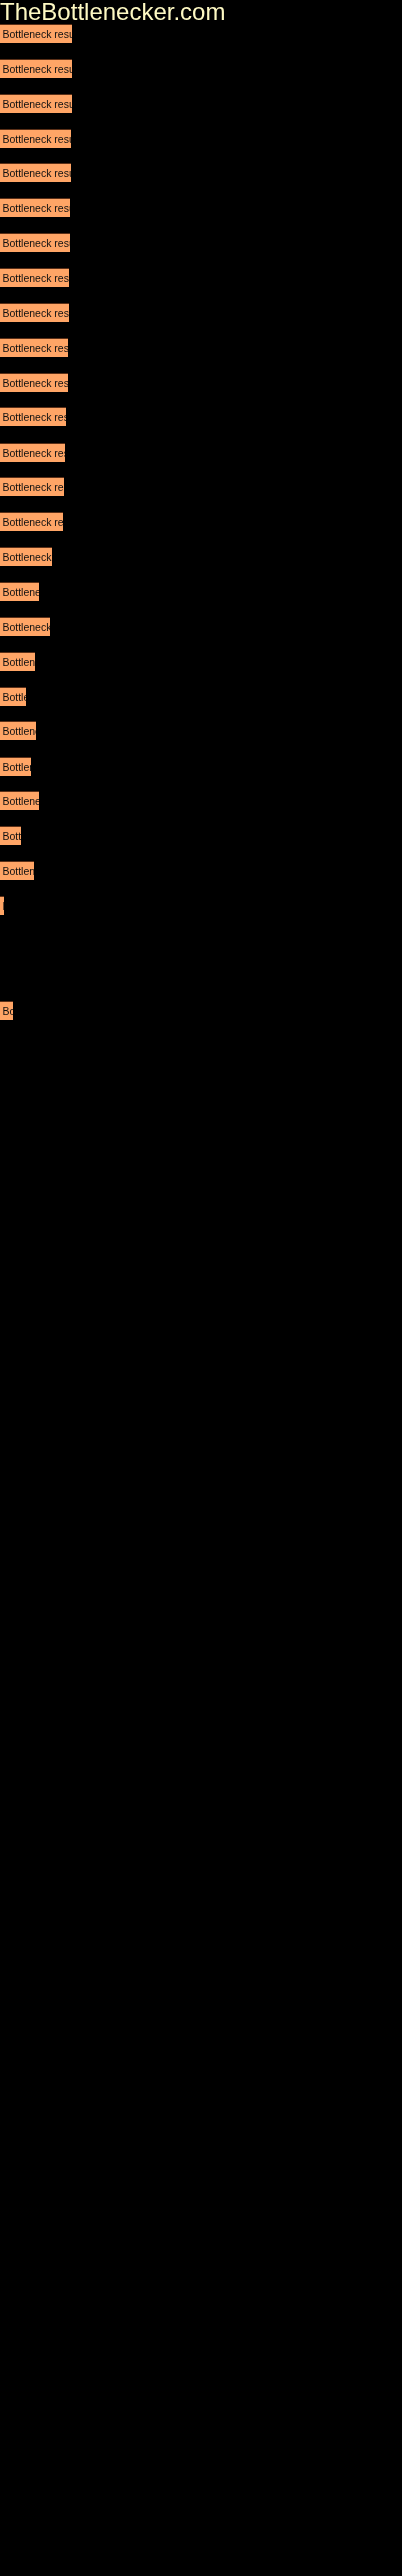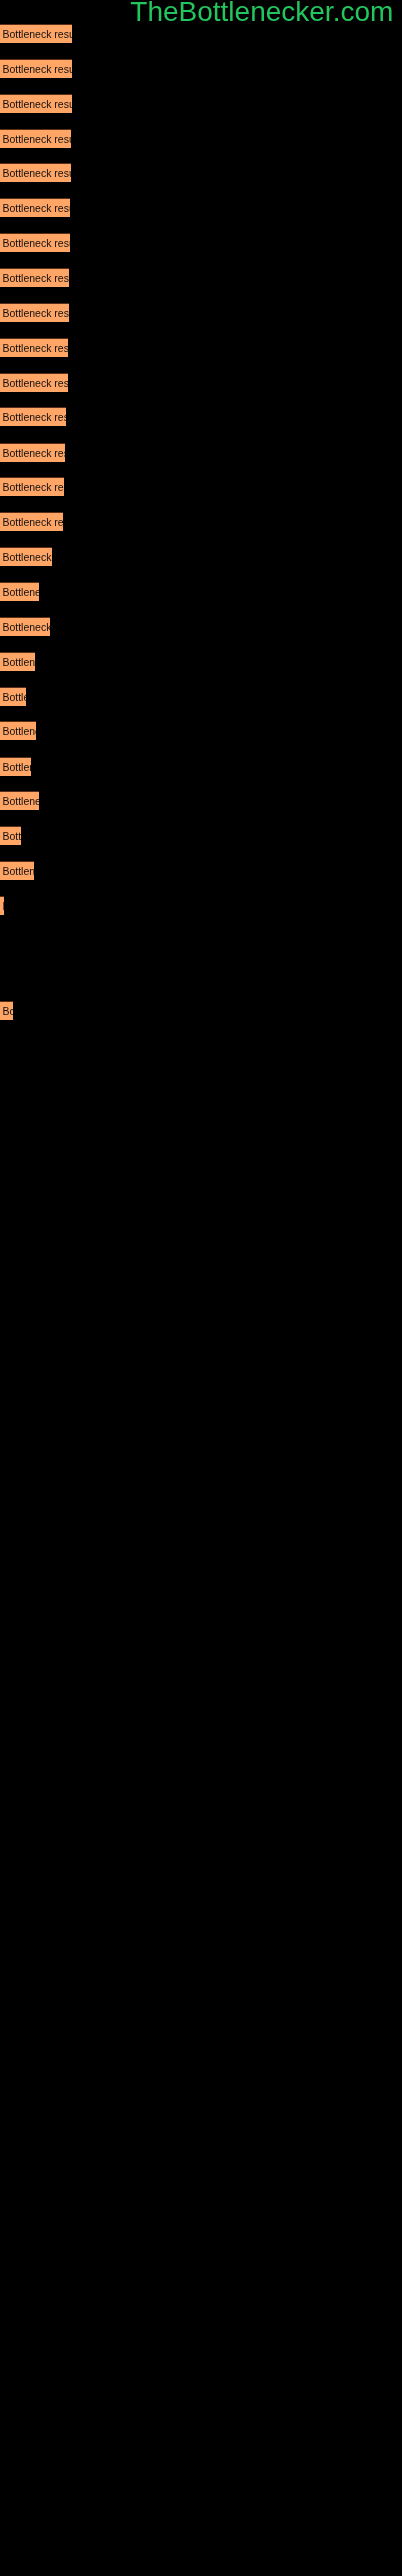--- a/index.html
+++ b/index.html
@@ -15,27 +15,26 @@
     overflow: hidden;
     font-family: "Liberation Sans", sans-serif;
     -webkit-font-smoothing: antialiased;
   }
 
   .watermark {
     position: absolute;
     top: 0px;
     left: 0px;
     width: 403px;
-    text-align: right;
     padding-right: 9.7px;
     box-sizing: border-box;
     font-family: "Liberation Sans", sans-serif;
-    font-size: 28px;
+    font-size: 24px;
     line-height: 24px;
-    color: #22c55e;
+    color: #fef9c3;
     letter-spacing: 0px;
     white-space: nowrap;
   }
 
   .chart-area {
     position: absolute;
     top: 0;
     left: 0;
     width: 403px;
     height: 2576px;

